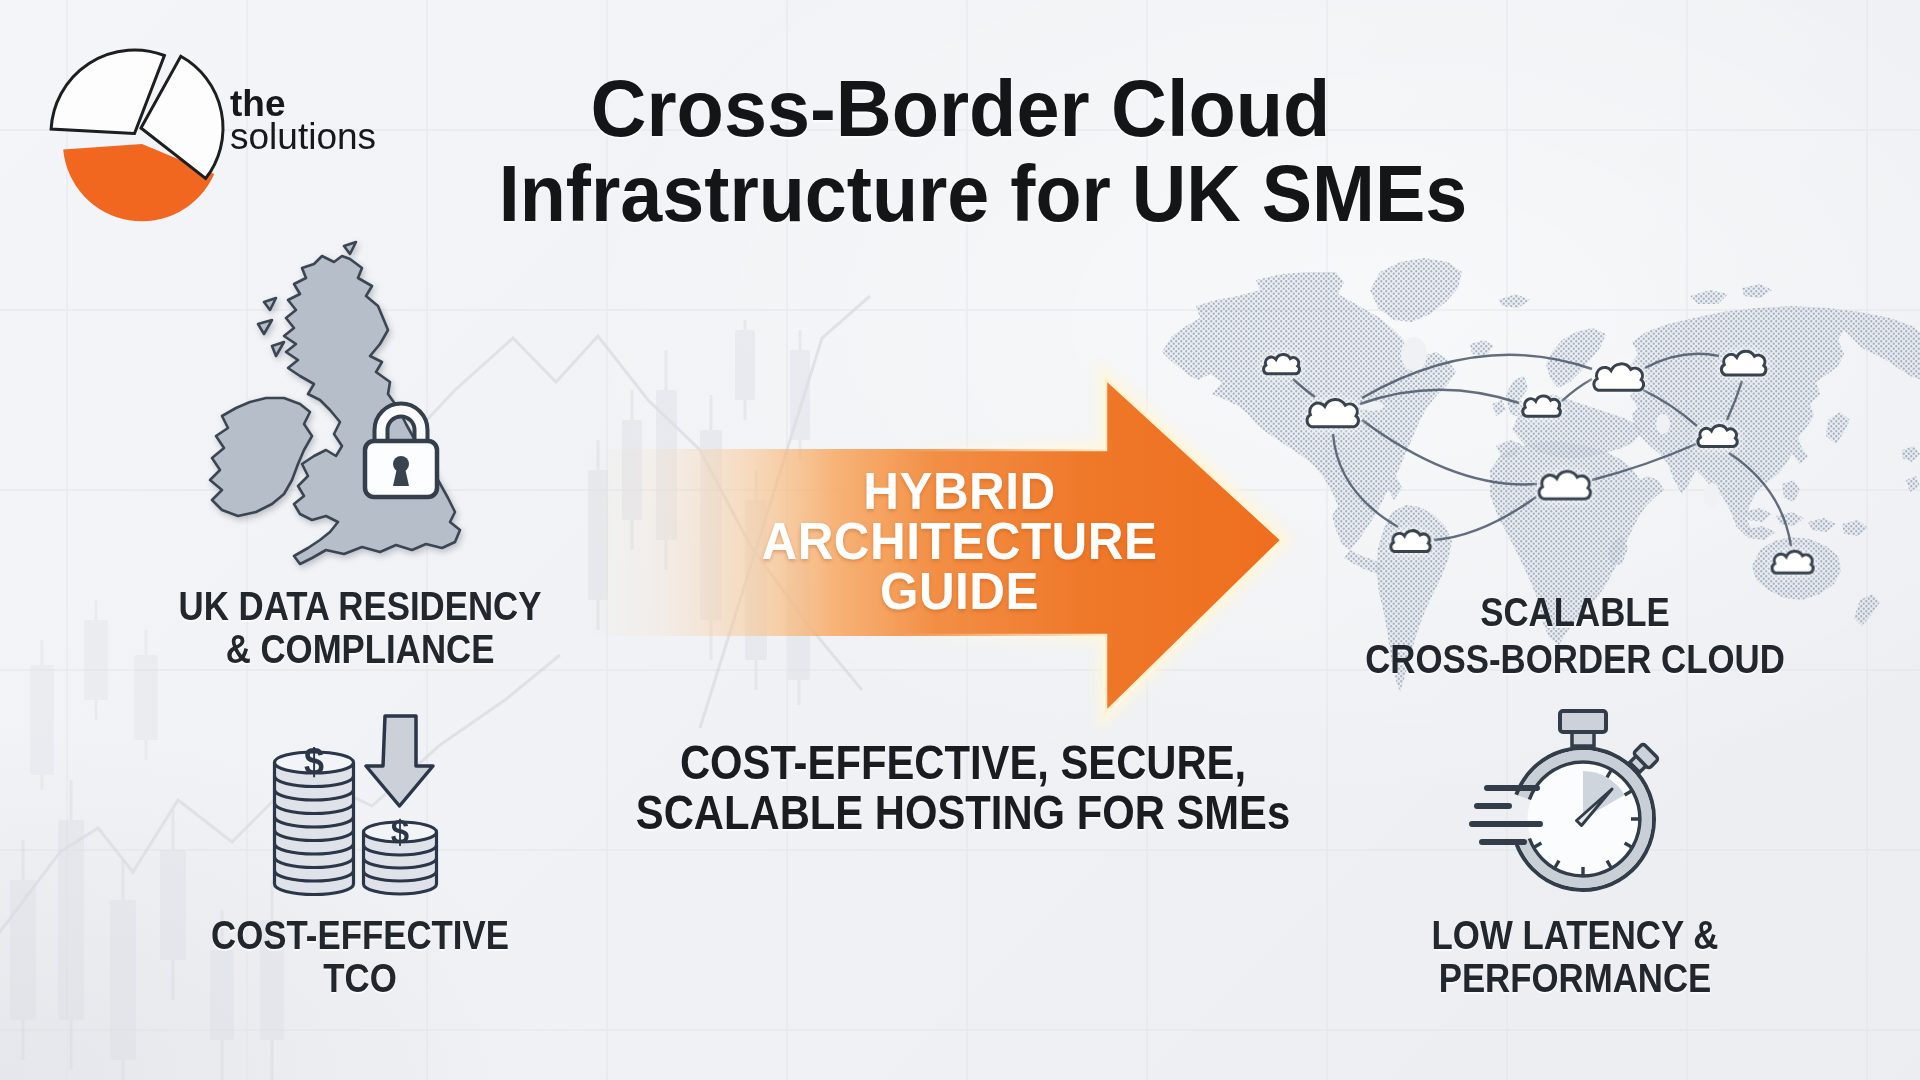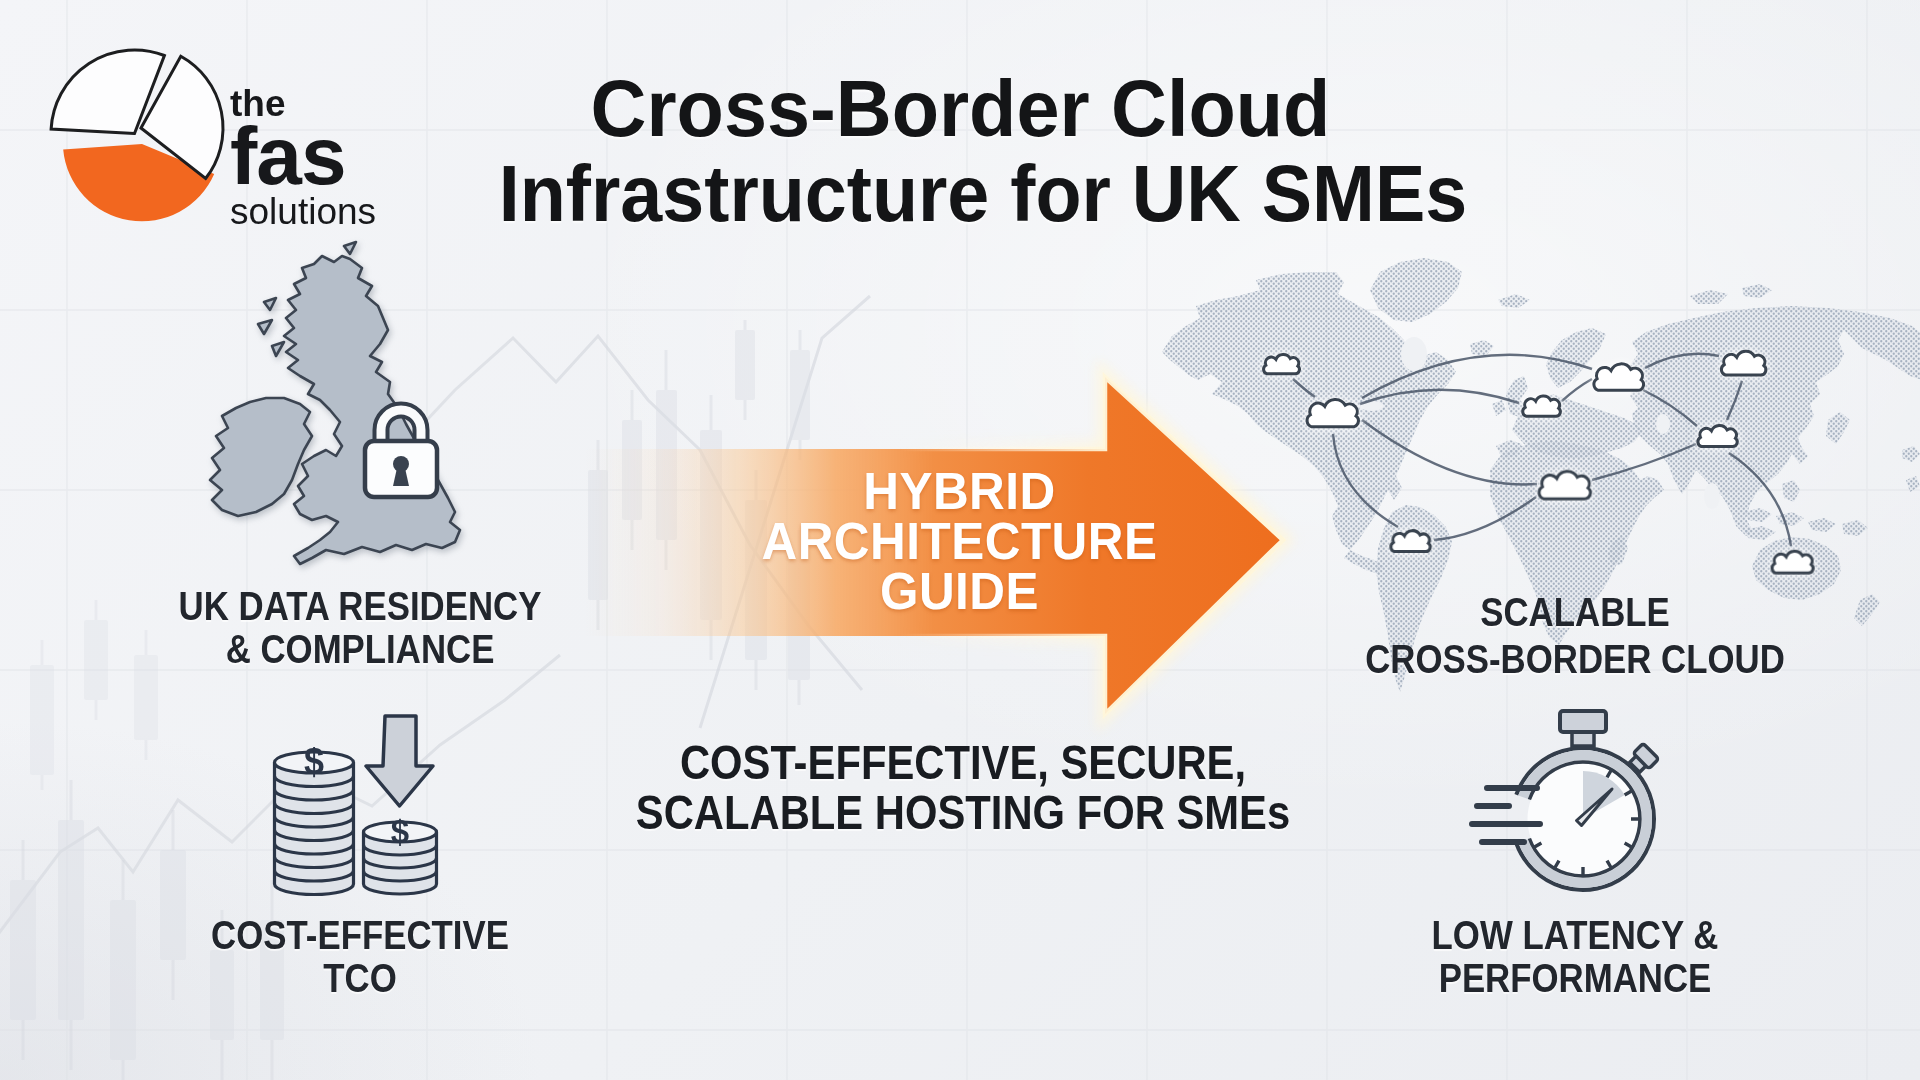--- a/index.html
+++ b/index.html
@@ -264,21 +264,20 @@
 
   <g>
     <path d="M142,144 L63.2,149.5 A79,79 0 0 0 214.2,174.1 Z" fill="#f2671f"></path>
     <path d="M134.5,133.5 L51.1,129.1 A83.5,83.5 0 0 1 164.4,55.5 Z" fill="#fdfdfe" stroke="#1d1e20" stroke-width="3"></path>
     <path d="M141,128 L180.8,56.3 A82,82 0 0 1 205.6,178.5 Z" fill="#fdfdfe" stroke="#1d1e20" stroke-width="3"></path>
   </g>
 </svg>
 
 <div class="logo">
   <div class="l1">the</div>
-  <div class="l2">fas</div>
   <div class="l3">solutions</div>
 </div>
 
 <div class="txt title"><span class="t1">Cross-Border Cloud</span><br><span class="t2">Infrastructure for UK SMEs</span></div>
 
 <div class="txt lbl" id="lblUK">UK DATA RESIDENCY<br>&amp; COMPLIANCE</div>
 <div class="txt lbl" id="lblTCO">COST-EFFECTIVE<br>TCO</div>
 <div class="txt lbl" id="lblSC">SCALABLE<br>CROSS-BORDER CLOUD</div>
 <div class="txt lbl" id="lblLL">LOW LATENCY &amp;<br>PERFORMANCE</div>
 <div class="txt" id="lblMid">COST-EFFECTIVE, SECURE,<br>SCALABLE HOSTING FOR SMEs</div>

